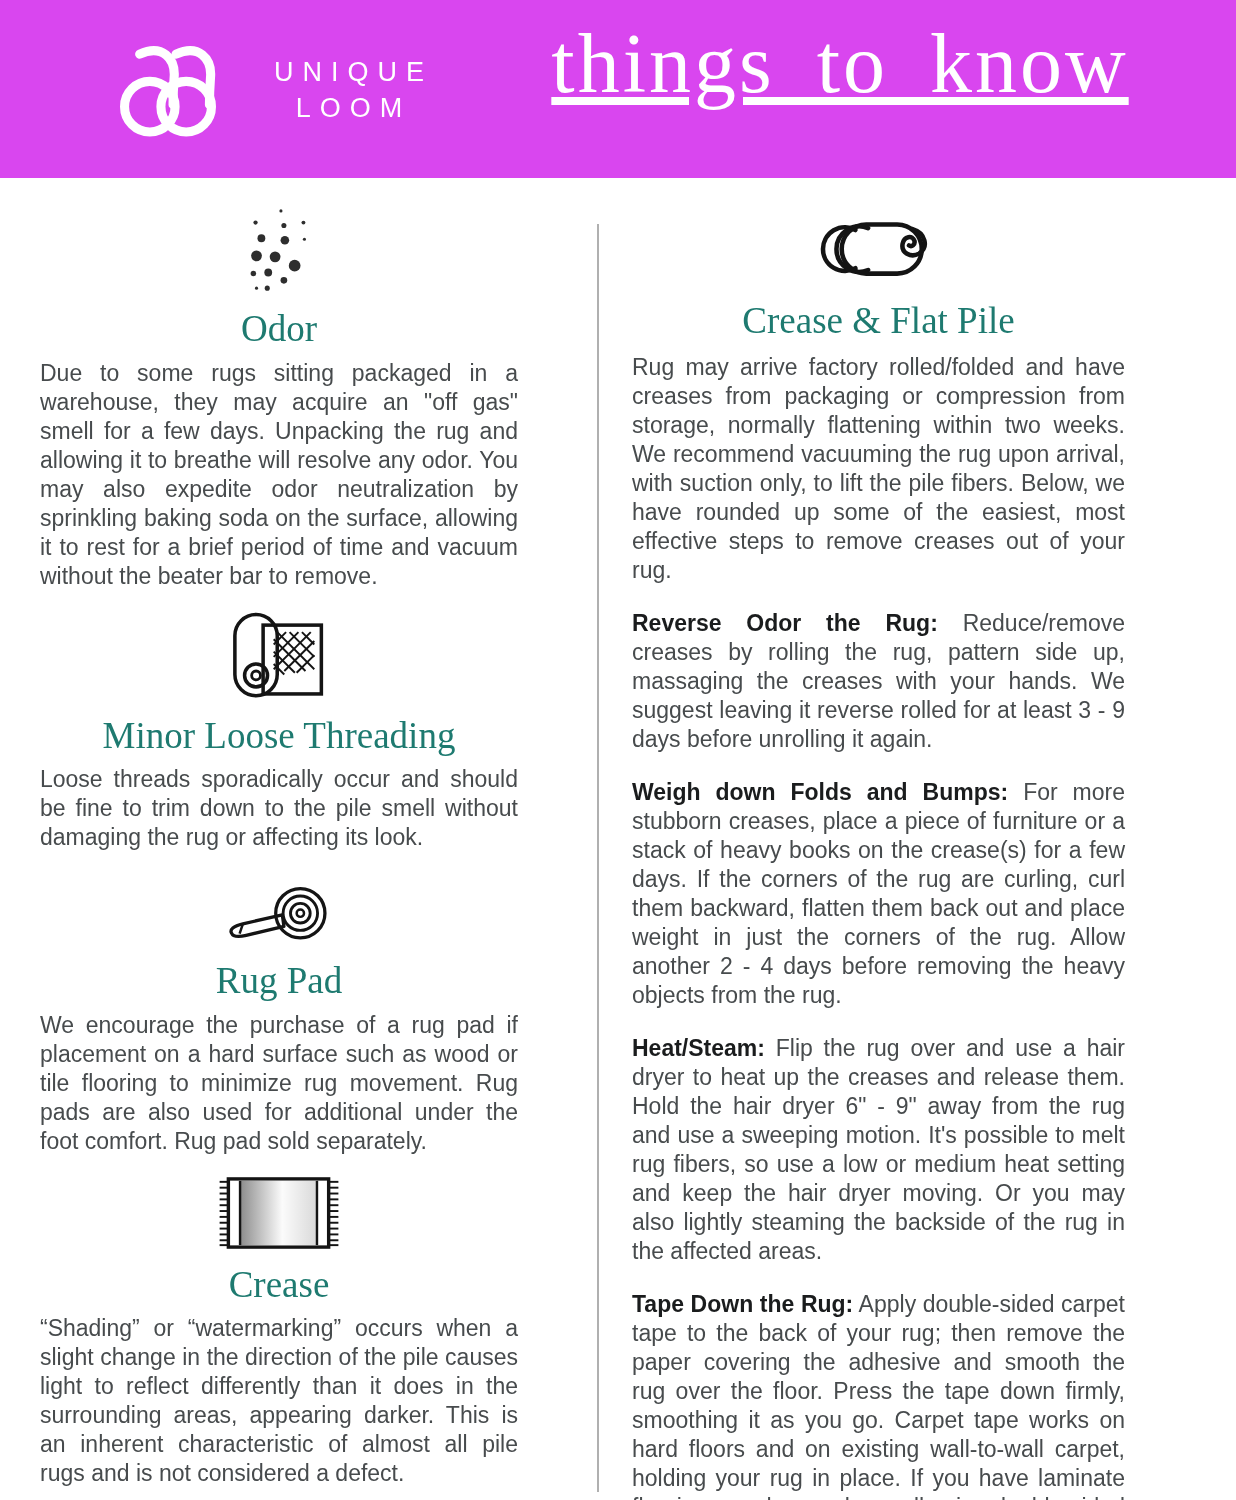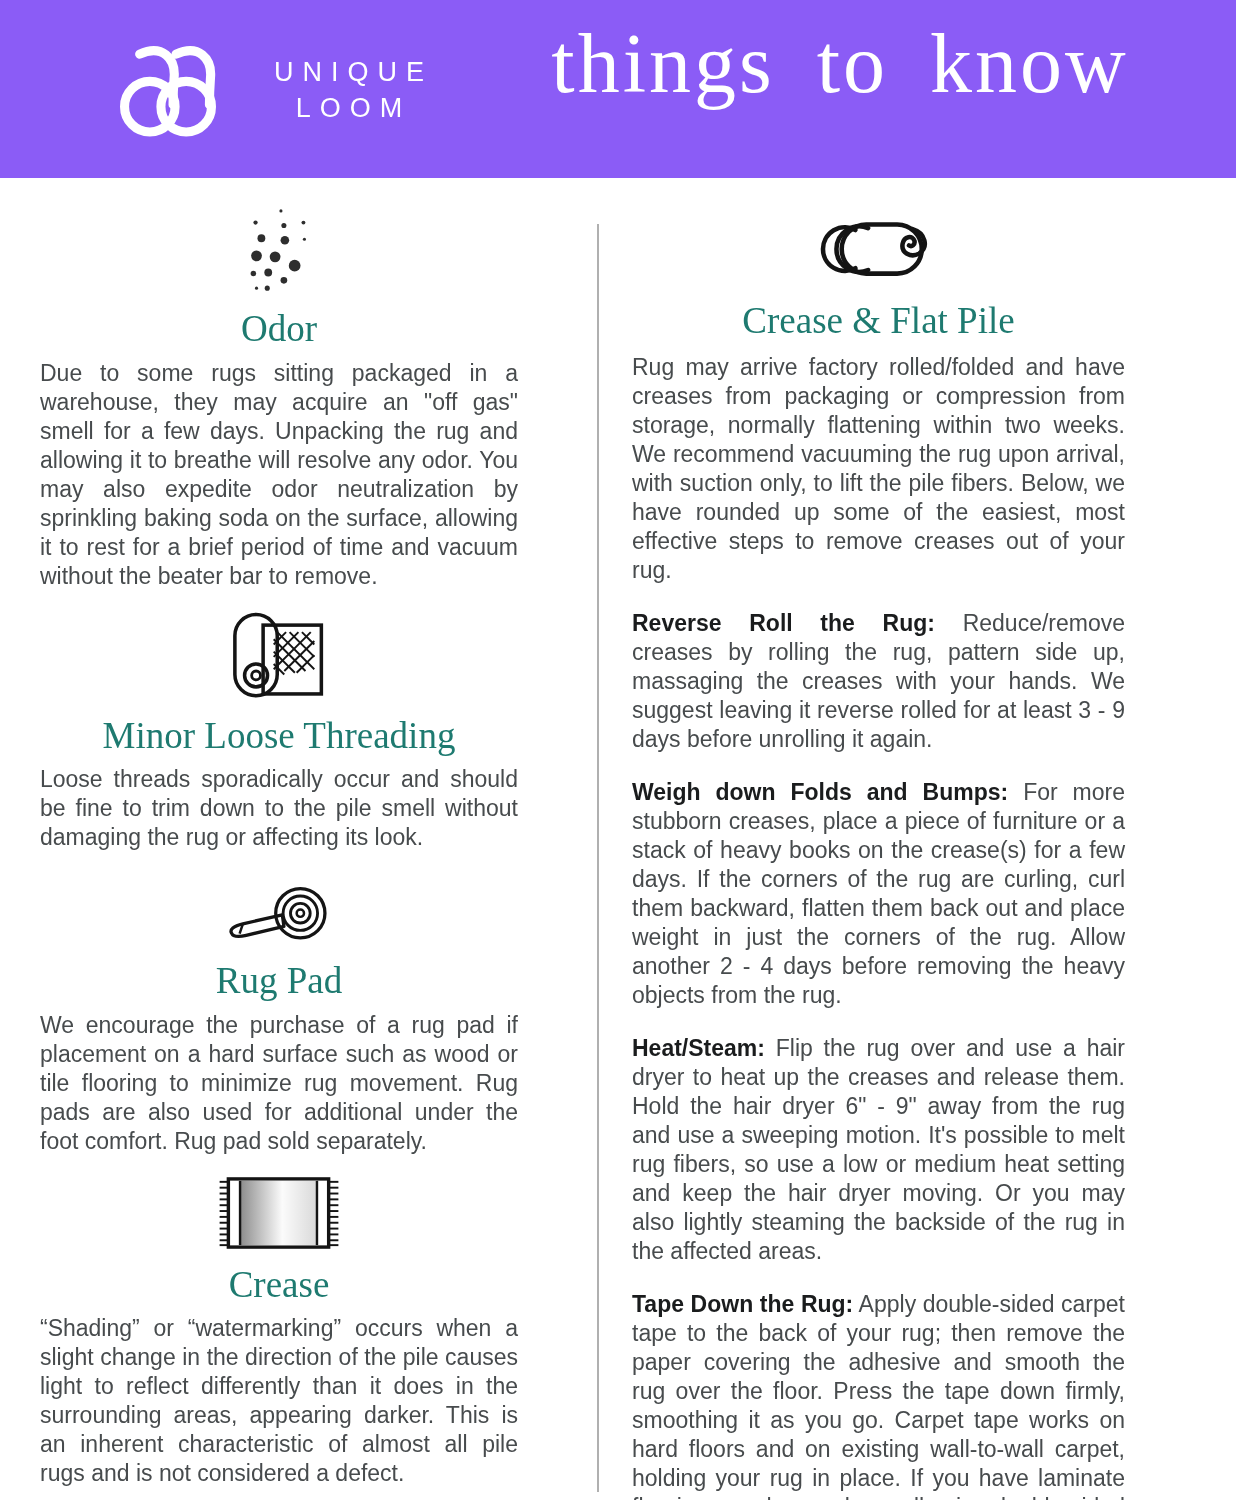--- a/index.html
+++ b/index.html
@@ -5,36 +5,36 @@
   html,body { margin:0; padding:0; }
   body {
     width:1236px; height:1500px; position:relative; overflow:hidden;
     background:#ffffff;
     font-family:"Liberation Sans", sans-serif;
   }
 
   
   .header {
     position:absolute; left:0; top:0; width:1236px; height:178px;
-    background:#8b5cf6;
+    background:#d946ef;
   }
   .logo {
     position:absolute; left:92px; top:40px; height:100px;
     display:flex; align-items:center; gap:30px;
   }
   .logo svg { width:152px; height:96px; display:block; }
   .brand-text {
     color:#ffffff; font-size:27px; line-height:36px;
     letter-spacing:9px; text-align:center; font-weight:400;
   }
   .header-title {
     position:absolute; left:470px; top:0; width:740px; height:126px;
     display:flex; align-items:center; justify-content:center;
     color:#ffffff; font-family:"Liberation Serif", serif;
-    font-size:84px; letter-spacing:3px; word-spacing:18px; white-space:nowrap;
+    font-size:84px; letter-spacing:3px; word-spacing:18px; white-space:nowrap;text-decoration:underline;
   }
 
   
   .divider {
     position:absolute; left:597px; top:224px; width:2px; height:1268px;
     background:#b0b0b0;
   }
   .col { position:absolute; }
   .col-left  { left:40px;  top:198px; width:478px; }
   .col-right { left:632px; top:220px; width:493px; }
@@ -202,21 +202,21 @@
         <path d="M 40,11 A 24,24 0 1 0 40,53" class="ln" stroke-width="5"></path>
         <path d="M 54,9  A 25,25 0 1 0 54,55" class="ln" stroke-width="5"></path>
         <path d="M 52,5 H 86 A 27,27 0 0 1 86,59 H 52 A 27,27 0 0 1 52,5 Z" fill="#ffffff" class="ln" stroke-width="5"></path>
         <path d="M 103,10 C 117,14 121,30 110,37 C 101,42 90,36 92,26 C 93.5,18 103,16 105,23 C 106,27 102,30 99,28" class="ln" stroke-width="5"></path>
       </g>
     </svg>
   </div>
   <h2 class="sec-title">Crease &amp; Flat Pile</h2>
   <p class="sec-text">Rug may arrive factory rolled/folded and have creases from packaging or compression from storage, normally flattening within two weeks. We recommend vacuuming the rug upon arrival, with suction only, to lift the pile fibers. Below, we have rounded up some of the easiest, most effective steps to remove creases out of your rug.</p>
 
-  <p class="sec-text step"><strong>Reverse Roll the Rug:</strong> <span>Reduce/remove creases by rolling the rug, pattern side up, massaging the creases with your hands. We suggest leaving it reverse rolled for at least 3 - 9 days before unrolling it again.</span></p>
+  <p class="sec-text step"><strong>Reverse Odor the Rug:</strong> <span>Reduce/remove creases by rolling the rug, pattern side up, massaging the creases with your hands. We suggest leaving it reverse rolled for at least 3 - 9 days before unrolling it again.</span></p>
 
   <p class="sec-text step"><strong>Weigh down Folds and Bumps:</strong> <span>For more stubborn creases, place a piece of furniture or a stack of heavy books on the crease(s) for a few days. If the corners of the rug are curling, curl them backward, flatten them back out and place weight in just the corners of the rug. Allow another 2 - 4 days before removing the heavy objects from the rug.</span></p>
 
   <p class="sec-text step"><strong>Heat/Steam:</strong> <span>Flip the rug over and use a hair dryer to heat up the creases and release them. Hold the hair dryer 6" - 9" away from the rug and use a sweeping motion. It's possible to melt rug fibers, so use a low or medium heat setting and keep the hair dryer moving. Or you may also lightly steaming the backside of the rug in the affected areas.</span></p>
 
   <p class="sec-text step"><strong>Tape Down the Rug:</strong> <span>Apply double-sided carpet tape to the back of your rug; then remove the paper covering the adhesive and smooth the rug over the floor. Press the tape down firmly, smoothing it as you go. Carpet tape works on hard floors and on existing wall-to-wall carpet, holding your rug in place. If you have laminate flooring, purchase a less adhesive double-sided tape to prevent the laminate from buckling or otherwise being damaged.</span></p>
 
 </div>
 
 </body></html>

